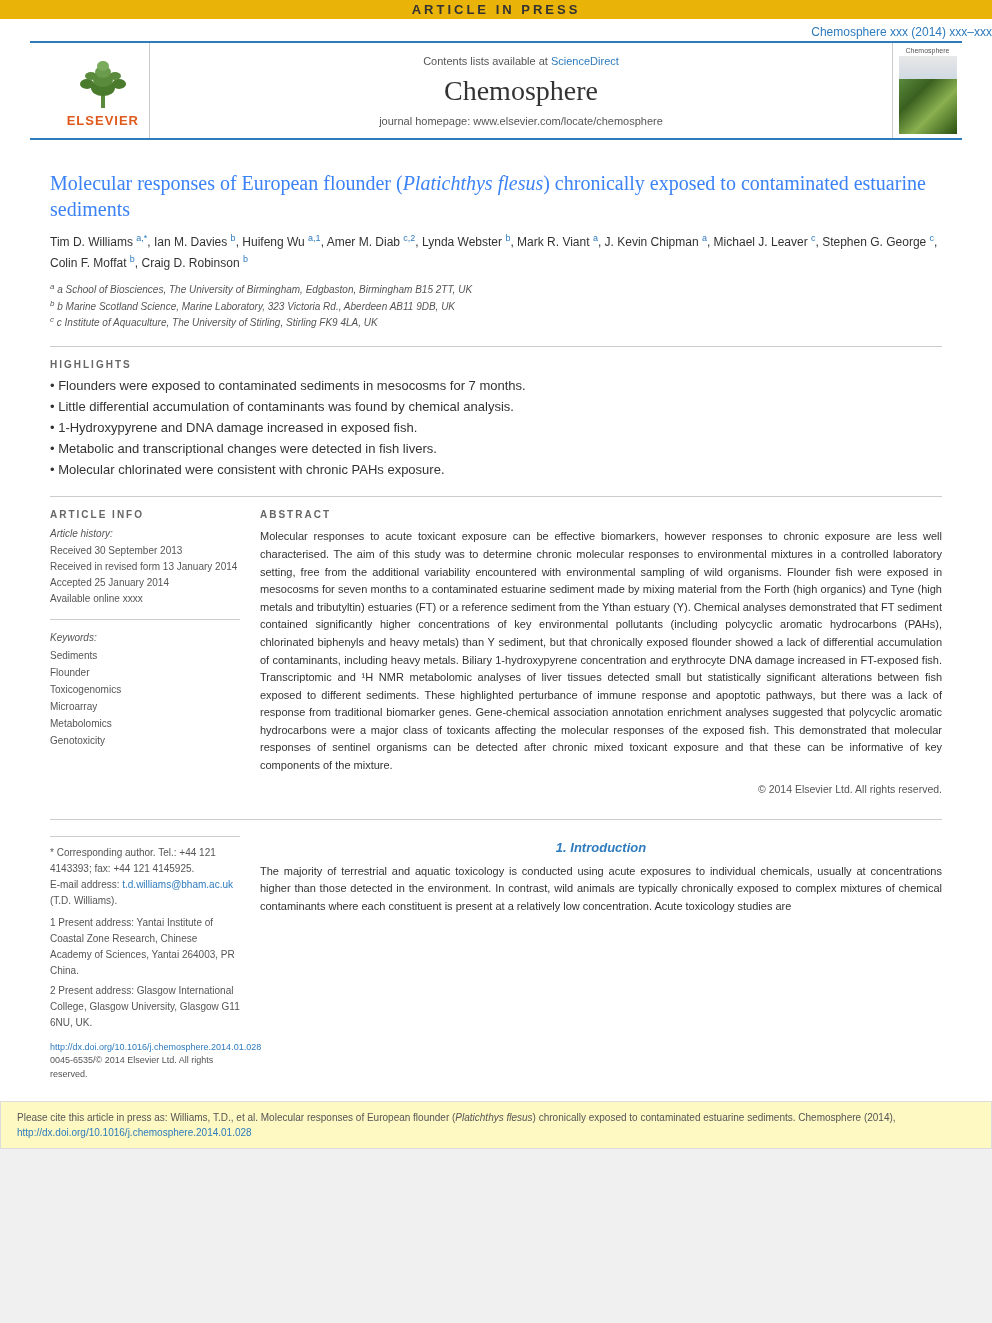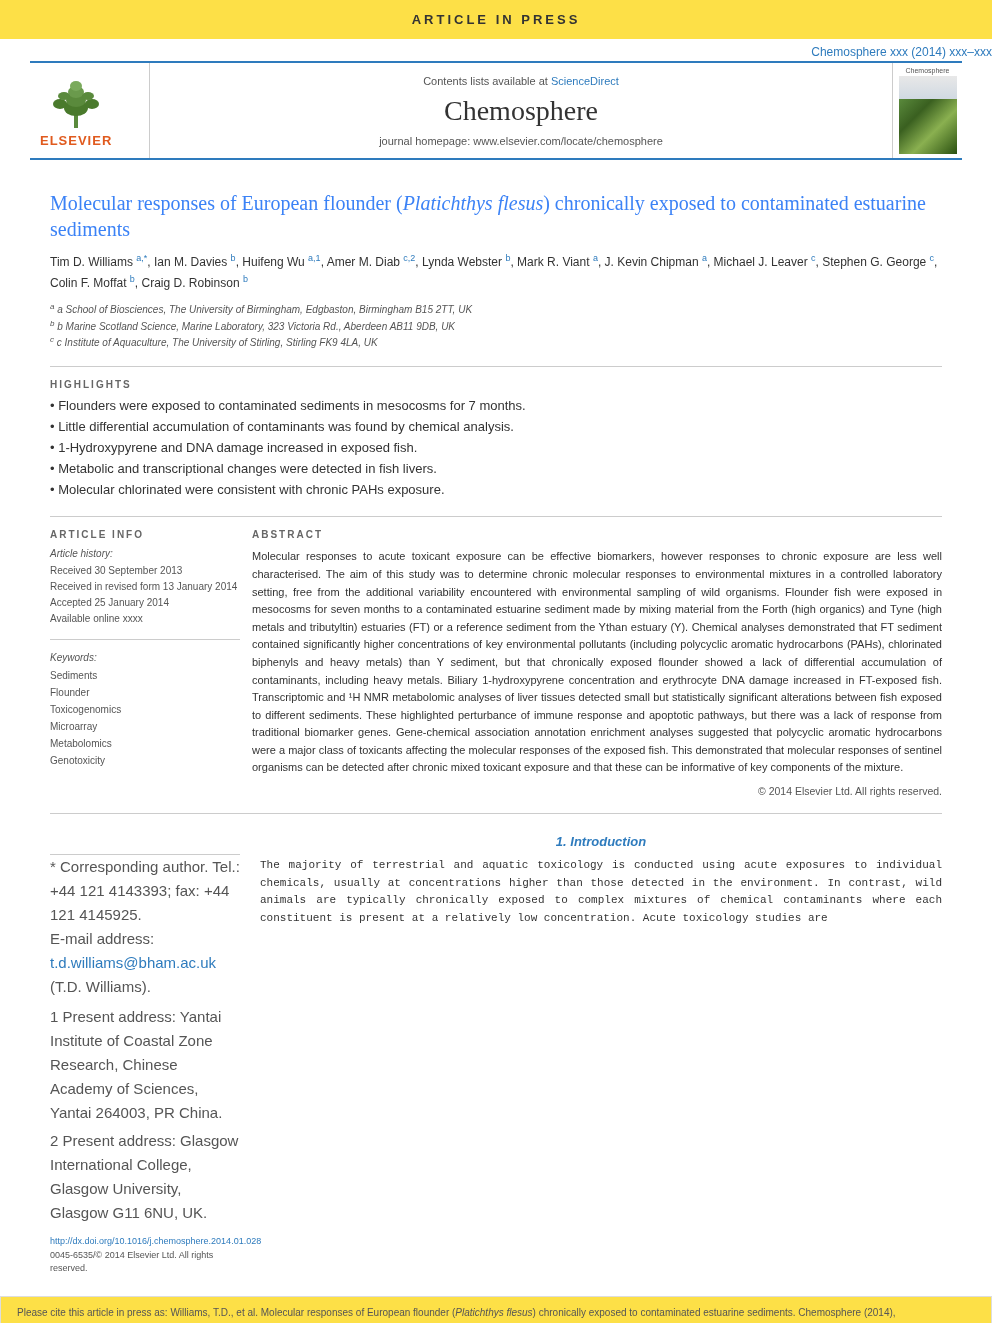--- a/index.html
+++ b/index.html
@@ -11,23 +11,23 @@
       padding: 0;
     }
     .page {
       width: 992px;
       background: #fff;
       position: relative;
     }
 
     
     .aip-banner {
-      background: #fde047;
+      background: #eab308;
       text-align: center;
-      padding: 12px 0;
+      padding: 2px 0;
       font-size: 13px;
       letter-spacing: 3px;
       color: #333;
       font-weight: bold;
     }
 
     
     .journal-header-line {
       text-align: right;
       padding: 6px 0 2px;
@@ -41,21 +41,21 @@
       align-items: stretch;
       border-top: 2px solid #2e7bbd;
       border-bottom: 2px solid #2e7bbd;
       margin: 0 30px;
     }
     .masthead-left {
       width: 120px;
       min-width: 120px;
       display: flex;
       align-items: center;
-      justify-content: flex-start;
+      justify-content: flex-end;
       border-right: 1px solid #ccc;
       padding: 10px;
     }
     .elsevier-logo {
       display: flex;
       flex-direction: column;
       align-items: center;
     }
     .elsevier-tree {
       width: 60px;
@@ -189,22 +189,22 @@
       line-height: 1.6;
     }
     .highlights-list li::before {
       content: "• ";
       color: #333;
     }
 
     
     .two-col {
       display: flex;
-      gap: 12px;
-      margin-bottom: 16px;
+      gap: 20px;
+      margin-bottom: 24px;
     }
     .col-left {
       width: 190px;
       min-width: 190px;
     }
     .col-right {
       flex: 1;
     }
 
     
@@ -270,50 +270,49 @@
       color: #2e7bbd;
       text-align: center;
       margin-bottom: 8px;
       font-style: italic;
     }
     .intro-text {
       font-size: 11px;
       color: #333;
       line-height: 1.6;
       text-align: justify;
-      font-family: Liberation Mono, monospace;
     }
 
     
     .footnotes-area {
       border-top: 1px solid #ccc;
-      margin-top: 28px;
-      padding-top: 0;
-      font-size: 15px;
+      margin-top: 4px;
+      padding-top: 8px;
+      font-size: 10px;
       color: #555;
       line-height: 1.6;
     }
     .footnotes-area .email-link {
       color: #2e7bbd;
     }
 
     
     .doi-area {
       margin-top: 10px;
       font-size: 9px;
       color: #555;
       line-height: 1.5;
     }
     .doi-link {
       color: #2e7bbd;
     }
 
     
     .citation-bar {
-      background: #fde047;
+      background: #fef9c3;
       border: 1px solid #ddd;
       padding: 8px 16px;
       font-size: 10px;
       color: #555;
       line-height: 1.5;
       margin: 0;
     }
     .citation-link {
       color: #2e7bbd;
     }

